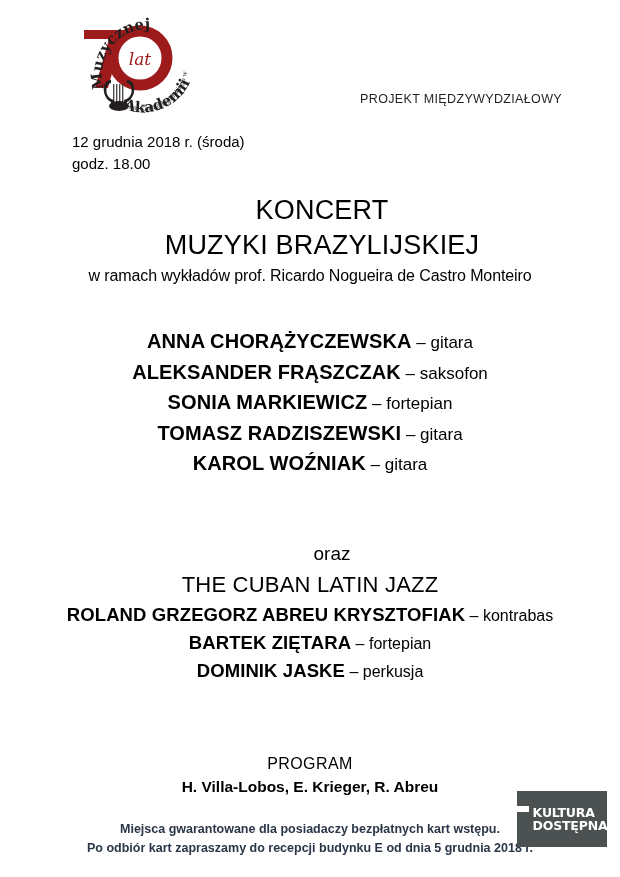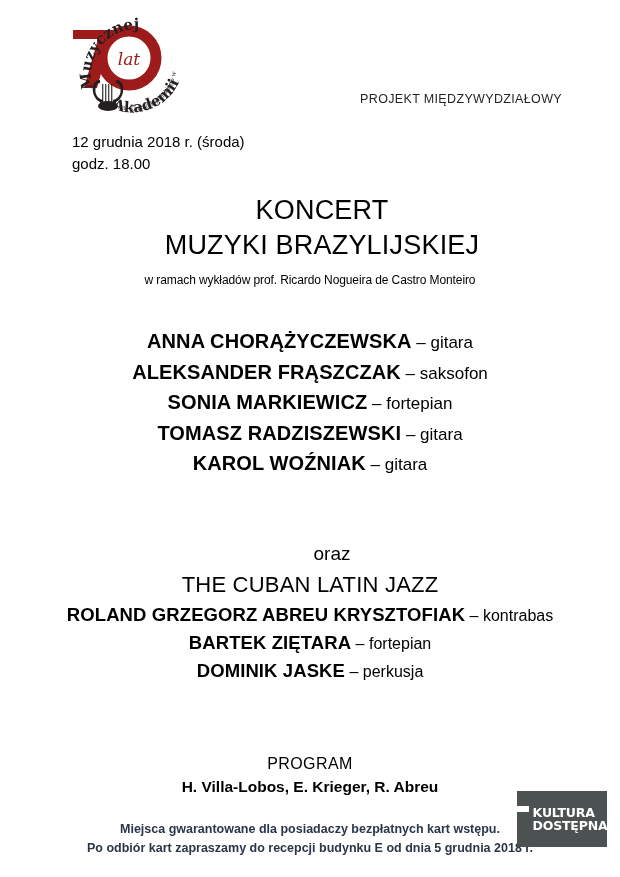--- a/index.html
+++ b/index.html
@@ -17,21 +17,21 @@
   }
 
   
   .header {
     position: relative;
     height: 122px;
   }
 
   .logo-wrap {
     position: absolute;
-    left: 67px;
+    left: 78px;
     top: 8px;
     width: 130px;
     height: 108px;
     text-decoration: underline;
   }
   .logo-wrap svg { display: block; }
 
   .project-line {
     position: absolute;
     right: 58px;
@@ -65,22 +65,22 @@
     top: 193px;
     text-align: center;
   }
   .title-main {
     font-size: 27px;
     line-height: 1.28;
     letter-spacing: 0.2px;
     margin-left: 24px;
   }
   .subtitle {
-    margin-top: 11px;
-    font-size: 12px;
+    margin-top: 5px;
+    font-size: 16px;
     letter-spacing: -0.1px;
   }
 
   
   .cast {
     position: absolute;
     left: 0;
     right: 0;
     top: 326px;
     text-align: center;

